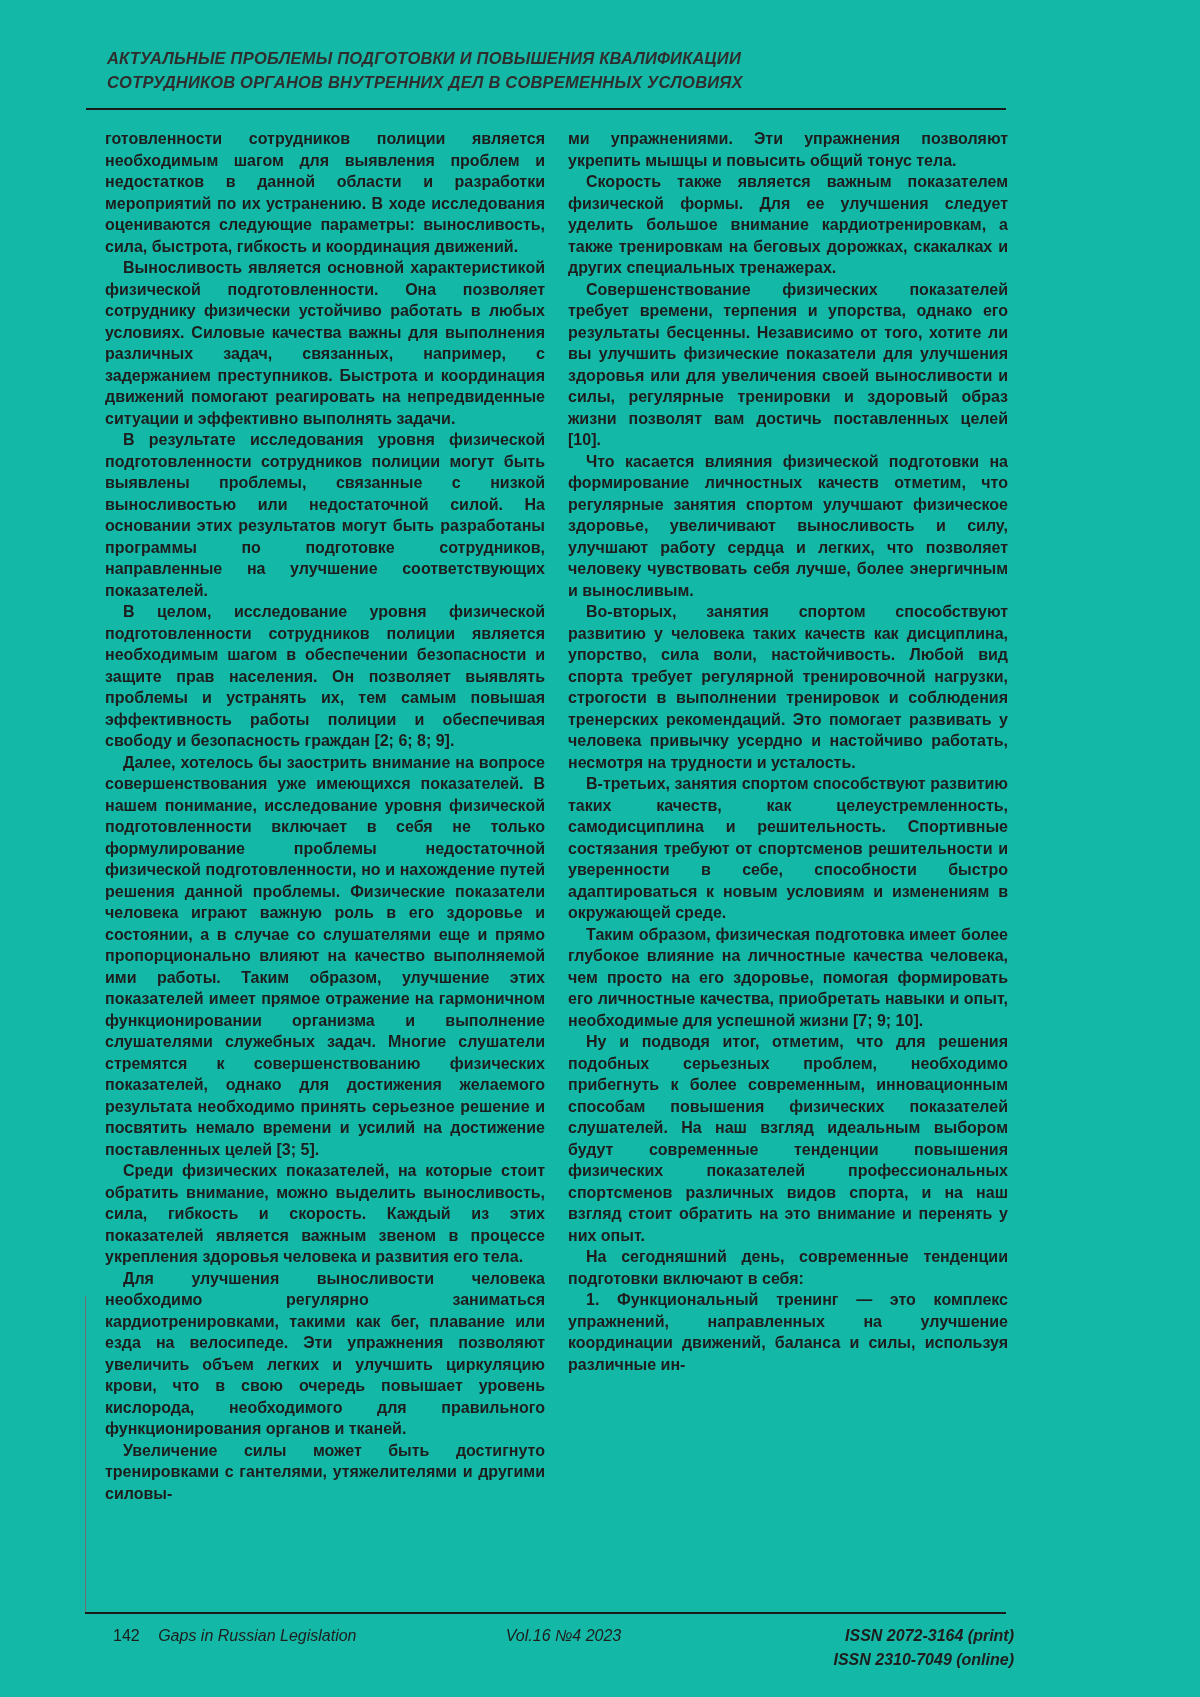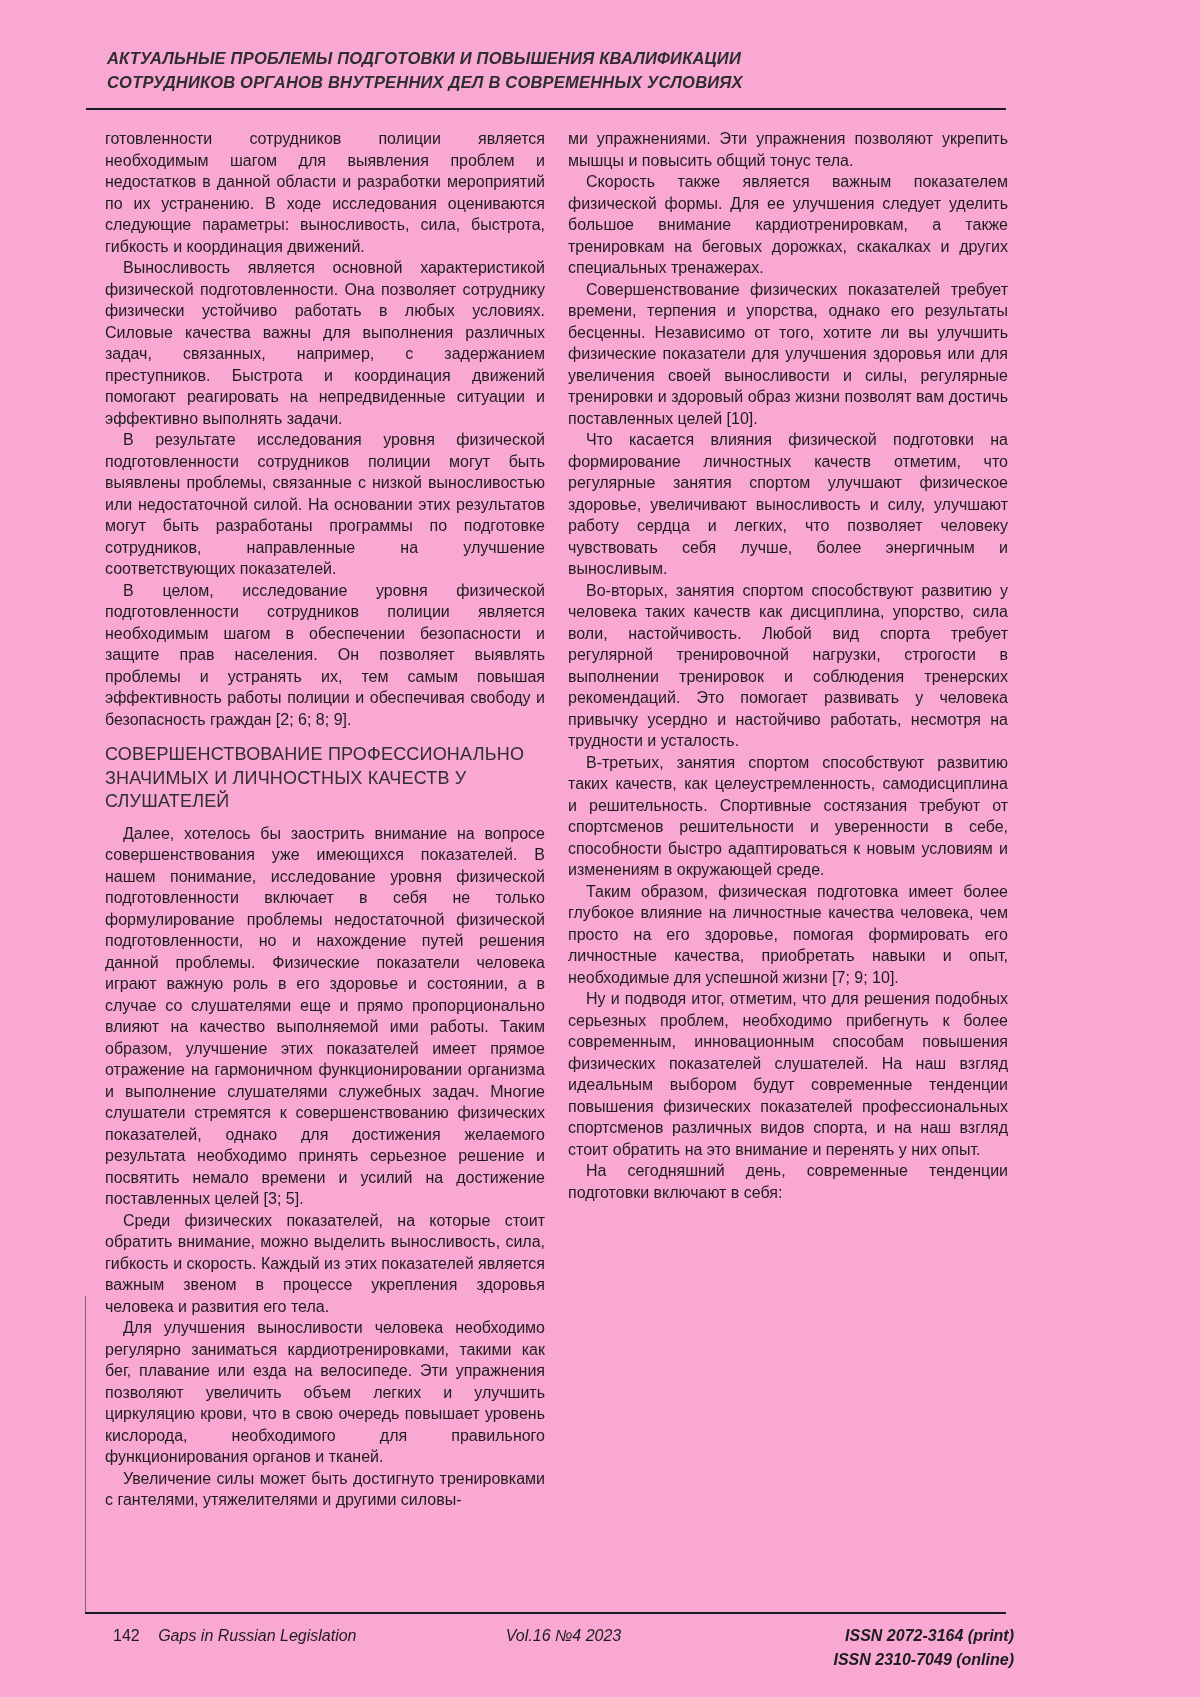--- a/index.html
+++ b/index.html
@@ -4,21 +4,21 @@
 <style>
   html, body {
     margin: 0;
     padding: 0;
     background: #ffffff;
   }
   .page {
     position: relative;
     width: 1200px;
     height: 1697px;
-    background: #f9a8d4;
+    background: #14b8a6;
     overflow: hidden;
     font-family: "Liberation Sans", "DejaVu Sans", sans-serif;
     color: #1d1d1d;
   }
   
   .running-head {
     position: absolute;
     left: 107px;
     top: 46px;
     width: 900px;
@@ -50,20 +50,21 @@
     width: 440px;
     flex: 0 0 440px;
   }
   .para {
     margin: 0;
     font-size: 16px;
     line-height: 21.5px;
     text-align: justify;
     text-indent: 18px;
     hyphens: auto;
+    font-weight: bold;
     -webkit-hyphens: auto;
   }
   .para.cont {
     text-indent: 0;
   }
   .section-heading {
     margin: 13px 0 9px 0;
     font-size: 18px;
     line-height: 23.5px;
     font-weight: normal;
@@ -133,37 +134,37 @@
 
   <div class="head-rule"></div>
 
   <main class="content">
 
     <div class="col">
       <p class="para cont">готовленности сотрудников полиции является необходимым шагом для выявления проблем и недостатков в данной области и разработки мероприятий по их устранению. В ходе исследования оцениваются следующие параметры: выносливость, сила, быстрота, гибкость и координация движений.</p>
       <p class="para">Выносливость является основной характеристикой физической подготовленности. Она позволяет сотруднику физически устойчиво работать в любых условиях. Силовые качества важны для выполнения различных задач, связанных, например, с задержанием преступников. Быстрота и координация движений помогают реагировать на непредвиденные ситуации и эффективно выполнять задачи.</p>
       <p class="para">В результате исследования уровня физической подготовленности сотрудников полиции могут быть выявлены проблемы, связанные с низкой выносливостью или недостаточной силой. На основании этих результатов могут быть разработаны программы по подготовке сотрудников, направленные на улучшение соответствующих показателей.</p>
       <p class="para">В целом, исследование уровня физической подготовленности сотрудников полиции является необходимым шагом в обеспечении безопасности и защите прав населения. Он позволяет выявлять проблемы и устранять их, тем самым повышая эффективность работы полиции и обеспечивая свободу и безопасность граждан [2; 6; 8; 9].</p>
-      <h2 class="section-heading">СОВЕРШЕНСТВОВАНИЕ ПРОФЕССИОНАЛЬНО ЗНАЧИМЫХ И ЛИЧНОСТНЫХ КАЧЕСТВ У СЛУШАТЕЛЕЙ</h2>
       <p class="para">Далее, хотелось бы заострить внимание на вопросе совершенствования уже имеющихся показателей. В нашем понимание, исследование уровня физической подготовленности включает в себя не только формулирование проблемы недостаточной физической подготовленности, но и нахождение путей решения данной проблемы. Физические показатели человека играют важную роль в его здоровье и состоянии, а в случае со слушателями еще и прямо пропорционально влияют на качество выполняемой ими работы. Таким образом, улучшение этих показателей имеет прямое отражение на гармоничном функционировании организма и выполнение слушателями служебных задач. Многие слушатели стремятся к совершенствованию физических показателей, однако для достижения желаемого результата необходимо принять серьезное решение и посвятить немало времени и усилий на достижение поставленных целей [3; 5].</p>
       <p class="para">Среди физических показателей, на которые стоит обратить внимание, можно выделить выносливость, сила, гибкость и скорость. Каждый из этих показателей является важным звеном в процессе укрепления здоровья человека и развития его тела.</p>
       <p class="para">Для улучшения выносливости человека необходимо регулярно заниматься кардиотренировками, такими как бег, плавание или езда на велосипеде. Эти упражнения позволяют увеличить объем легких и улучшить циркуляцию крови, что в свою очередь повышает уровень кислорода, необходимого для правильного функционирования органов и тканей.</p>
       <p class="para">Увеличение силы может быть достигнуто тренировками с гантелями, утяжелителями и другими силовы-</p>
     </div>
 
     <div class="col">
       <p class="para cont">ми упражнениями. Эти упражнения позволяют укрепить мышцы и повысить общий тонус тела.</p>
       <p class="para">Скорость также является важным показателем физической формы. Для ее улучшения следует уделить большое внимание кардиотренировкам, а также тренировкам на беговых дорожках, скакалках и других специальных тренажерах.</p>
       <p class="para">Совершенствование физических показателей требует времени, терпения и упорства, однако его результаты бесценны. Независимо от того, хотите ли вы улучшить физические показатели для улучшения здоровья или для увеличения своей выносливости и силы, регулярные тренировки и здоровый образ жизни позволят вам достичь поставленных целей [10].</p>
       <p class="para">Что касается влияния физической подготовки на формирование личностных качеств отметим, что регулярные занятия спортом улучшают физическое здоровье, увеличивают выносливость и силу, улучшают работу сердца и легких, что позволяет человеку чувствовать себя лучше, более энергичным и выносливым.</p>
       <p class="para">Во-вторых, занятия спортом способствуют развитию у человека таких качеств как дисциплина, упорство, сила воли, настойчивость. Любой вид спорта требует регулярной тренировочной нагрузки, строгости в выполнении тренировок и соблюдения тренерских рекомендаций. Это помогает развивать у человека привычку усердно и настойчиво работать, несмотря на трудности и усталость.</p>
       <p class="para">В-третьих, занятия спортом способствуют развитию таких качеств, как целеустремленность, самодисциплина и решительность. Спортивные состязания требуют от спортсменов решительности и уверенности в себе, способности быстро адаптироваться к новым условиям и изменениям в окружающей среде.</p>
       <p class="para">Таким образом, физическая подготовка имеет более глубокое влияние на личностные качества человека, чем просто на его здоровье, помогая формировать его личностные качества, приобретать навыки и опыт, необходимые для успешной жизни [7; 9; 10].</p>
       <p class="para">Ну и подводя итог, отметим, что для решения подобных серьезных проблем, необходимо прибегнуть к более современным, инновационным способам повышения физических показателей слушателей. На наш взгляд идеальным выбором будут современные тенденции повышения физических показателей профессиональных спортсменов различных видов спорта, и на наш взгляд стоит обратить на это внимание и перенять у них опыт.</p>
       <p class="para">На сегодняшний день, современные тенденции подготовки включают в себя:</p>
+      <p class="para">1. Функциональный тренинг — это комплекс упражнений, направленных на улучшение координации движений, баланса и силы, используя различные ин-</p>
     </div>
 
   </main>
 
   <div class="left-margin-rule"></div>
   <div class="foot-rule"></div>
 
   <footer class="footer">
     <div class="f-left">
       <span class="f-page">142</span>

